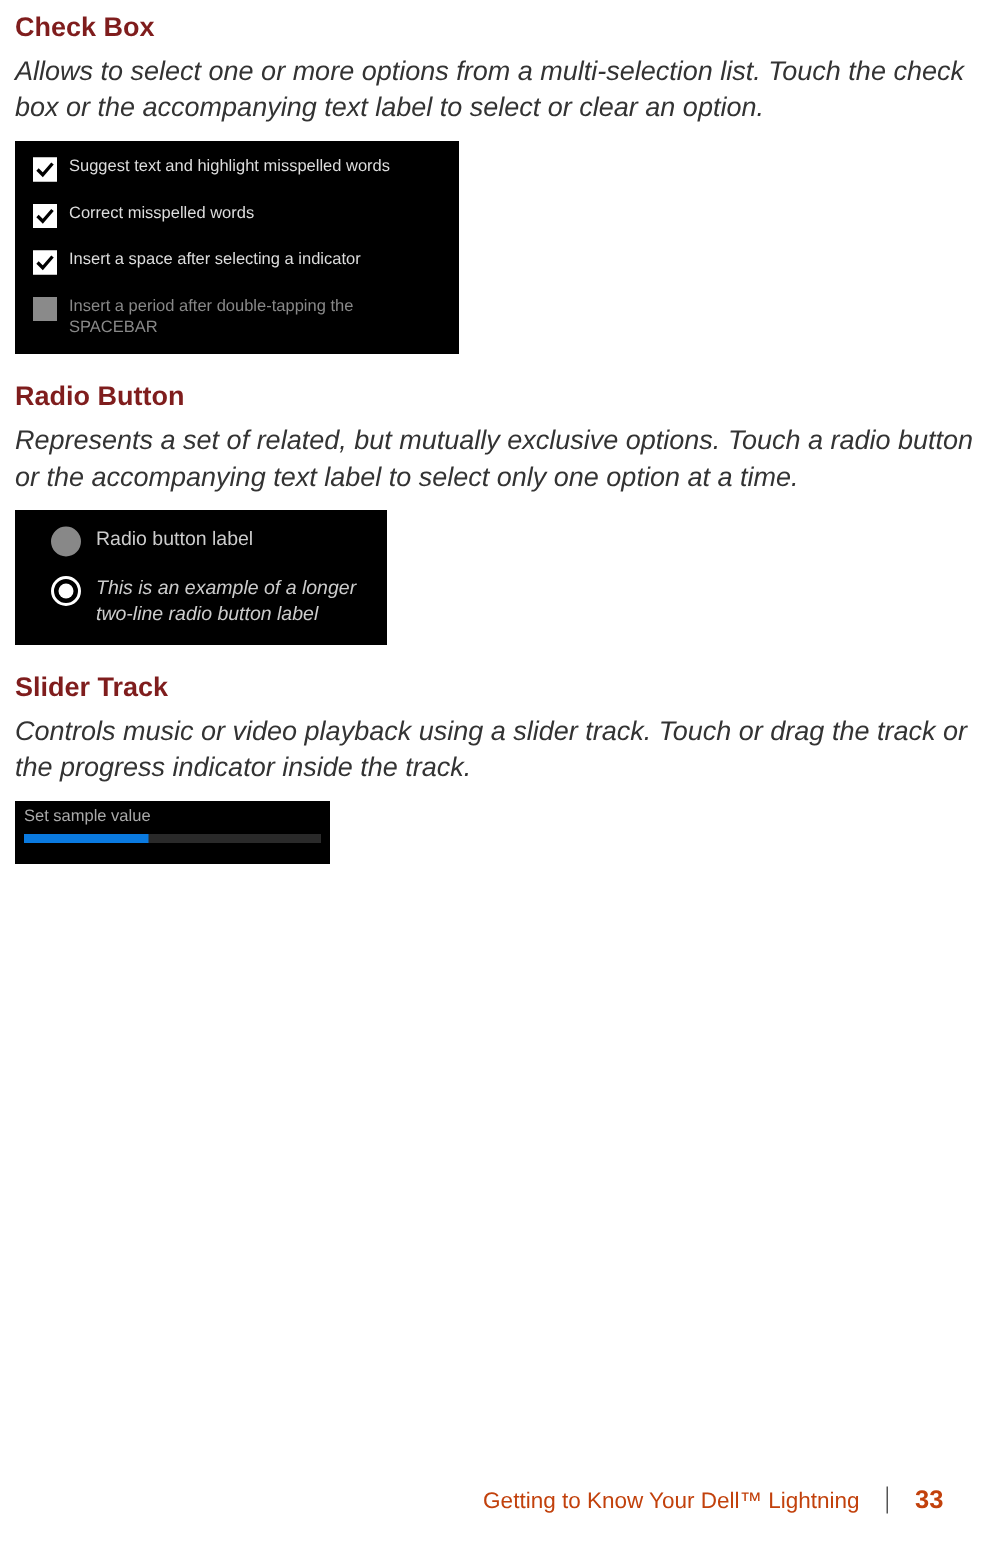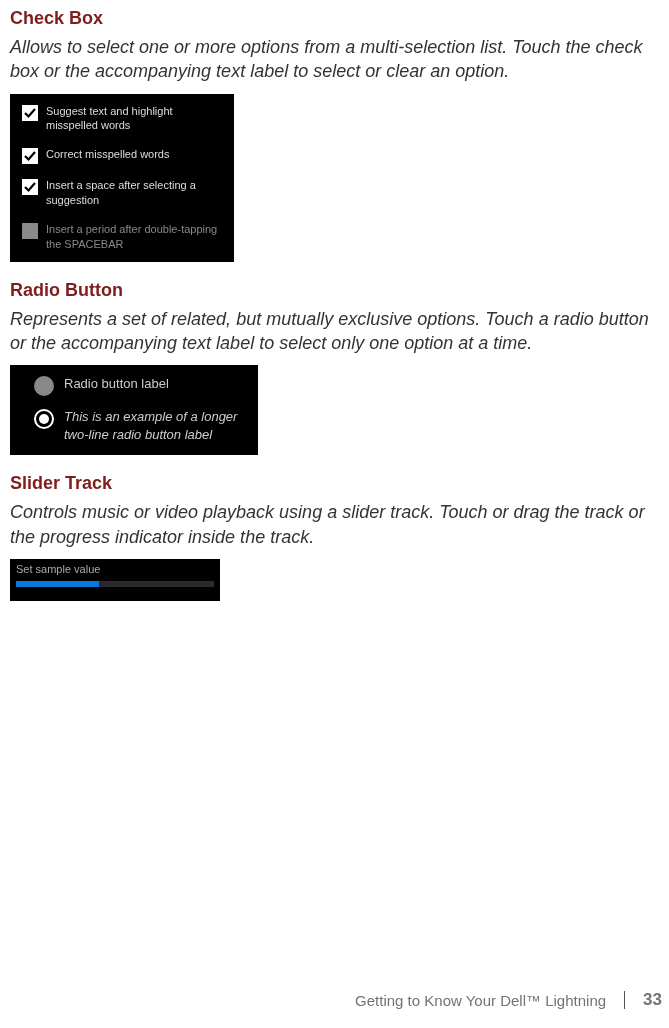--- a/index.html
+++ b/index.html
@@ -21,21 +21,21 @@
     p.body {
       font-size: 18px;
       line-height: 1.35;
       margin-bottom: 10px;
       color: #333;
       font-style: italic;
     }
     
     .cb-example {
       background: #000;
-      width: 224px;
+      width: 296px;
       padding: 10px 12px 10px 12px;
       margin-bottom: 18px;
     }
     .cb-row {
       display: flex;
       align-items: flex-start;
       gap: 8px;
       margin-bottom: 14px;
     }
     .cb-row:last-child { margin-bottom: 0; }
@@ -129,25 +129,25 @@
       position: relative;
     }
     .slider-fill {
       height: 100%;
       background: #0a7ae0;
     }
     
     .footer {
       position: absolute;
       bottom: 18px;
-      right: 7px;
+      right: 40px;
       display: flex;
       align-items: center;
       font-size: 15px;
-      color: #737373;
+      color: #c2410c;
     }
     .footer .divider {
       width: 1px;
       height: 18px;
       background: #555;
       margin: 0 18px;
     }
     .footer .pageno {
       font-weight: bold;
       font-size: 17px;
@@ -174,21 +174,21 @@
         </svg>
     </span>
     <span class="cb-label">Correct misspelled words</span>
   </div>
   <div class="cb-row">
     <span class="cb-box">
       <svg width="16" height="16" viewBox="0 0 16 16">
           <path d="M3 8 L6.5 11.5 L13 4" stroke="#000" stroke-width="2.2" fill="none"></path>
         </svg>
     </span>
-    <span class="cb-label">Insert a space after selecting a suggestion</span>
+    <span class="cb-label">Insert a space after selecting a indicator</span>
   </div>
   <div class="cb-row disabled">
     <span class="cb-box unchecked"></span>
     <span class="cb-label">Insert a period after double-tapping the SPACEBAR</span>
   </div>
 </div>
 
 <h2>Radio Button</h2>
 <p class="body">Represents a set of related, but mutually exclusive options. Touch a radio button or the accompanying text label to select only one option at a time.</p>
 <div class="radio-example">

